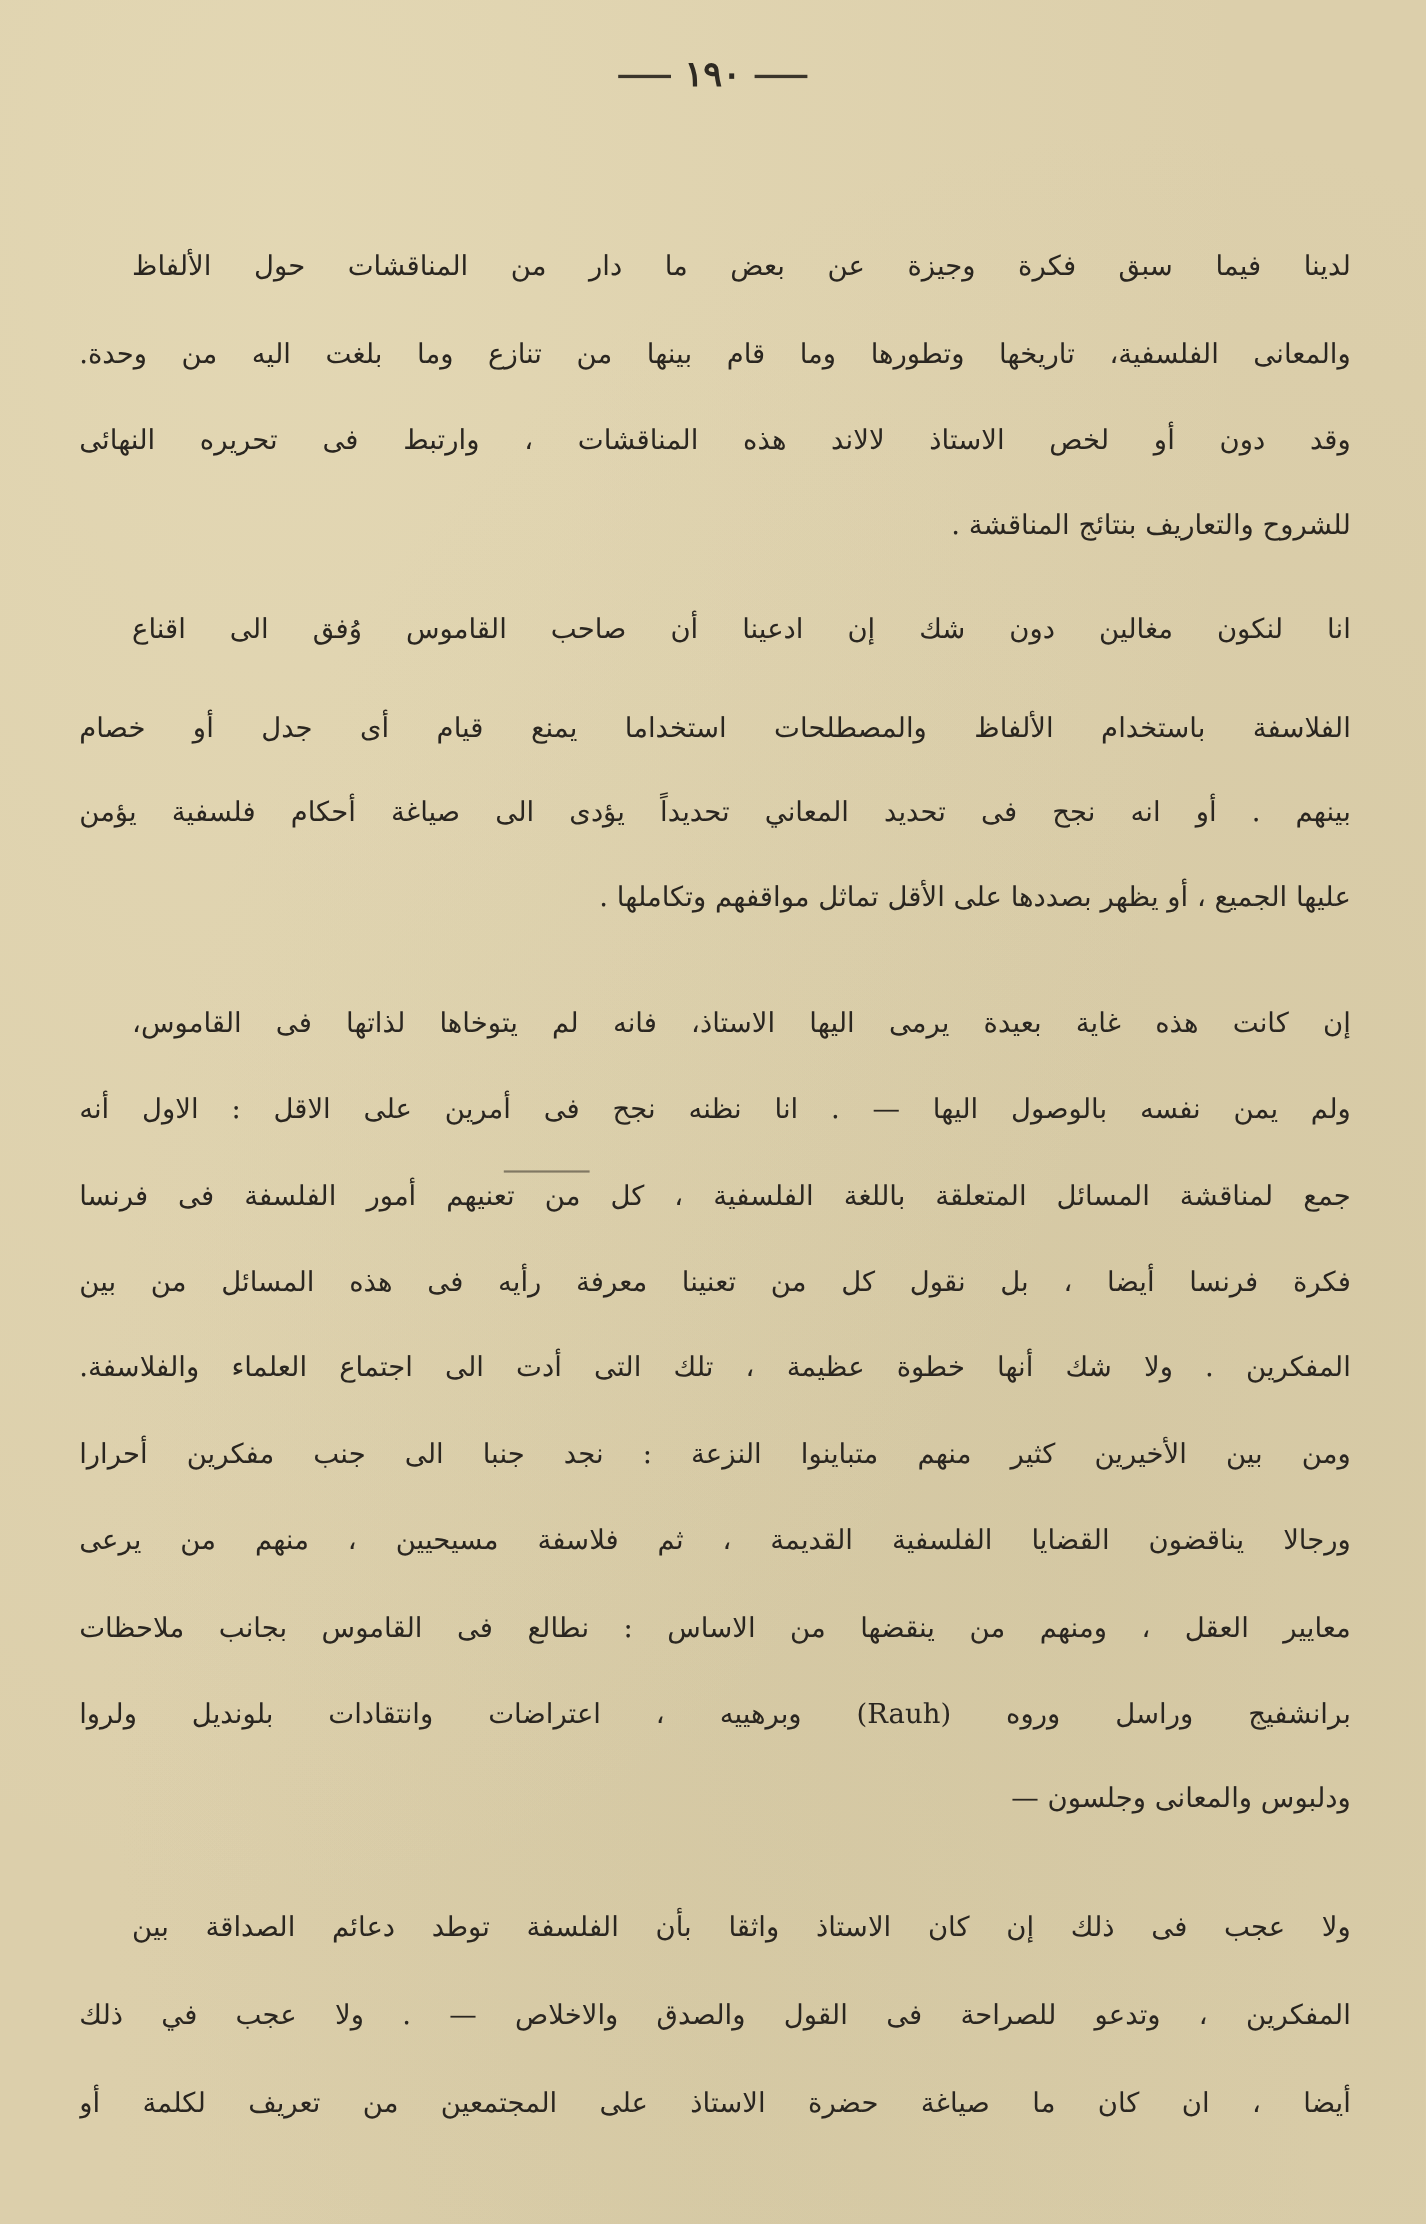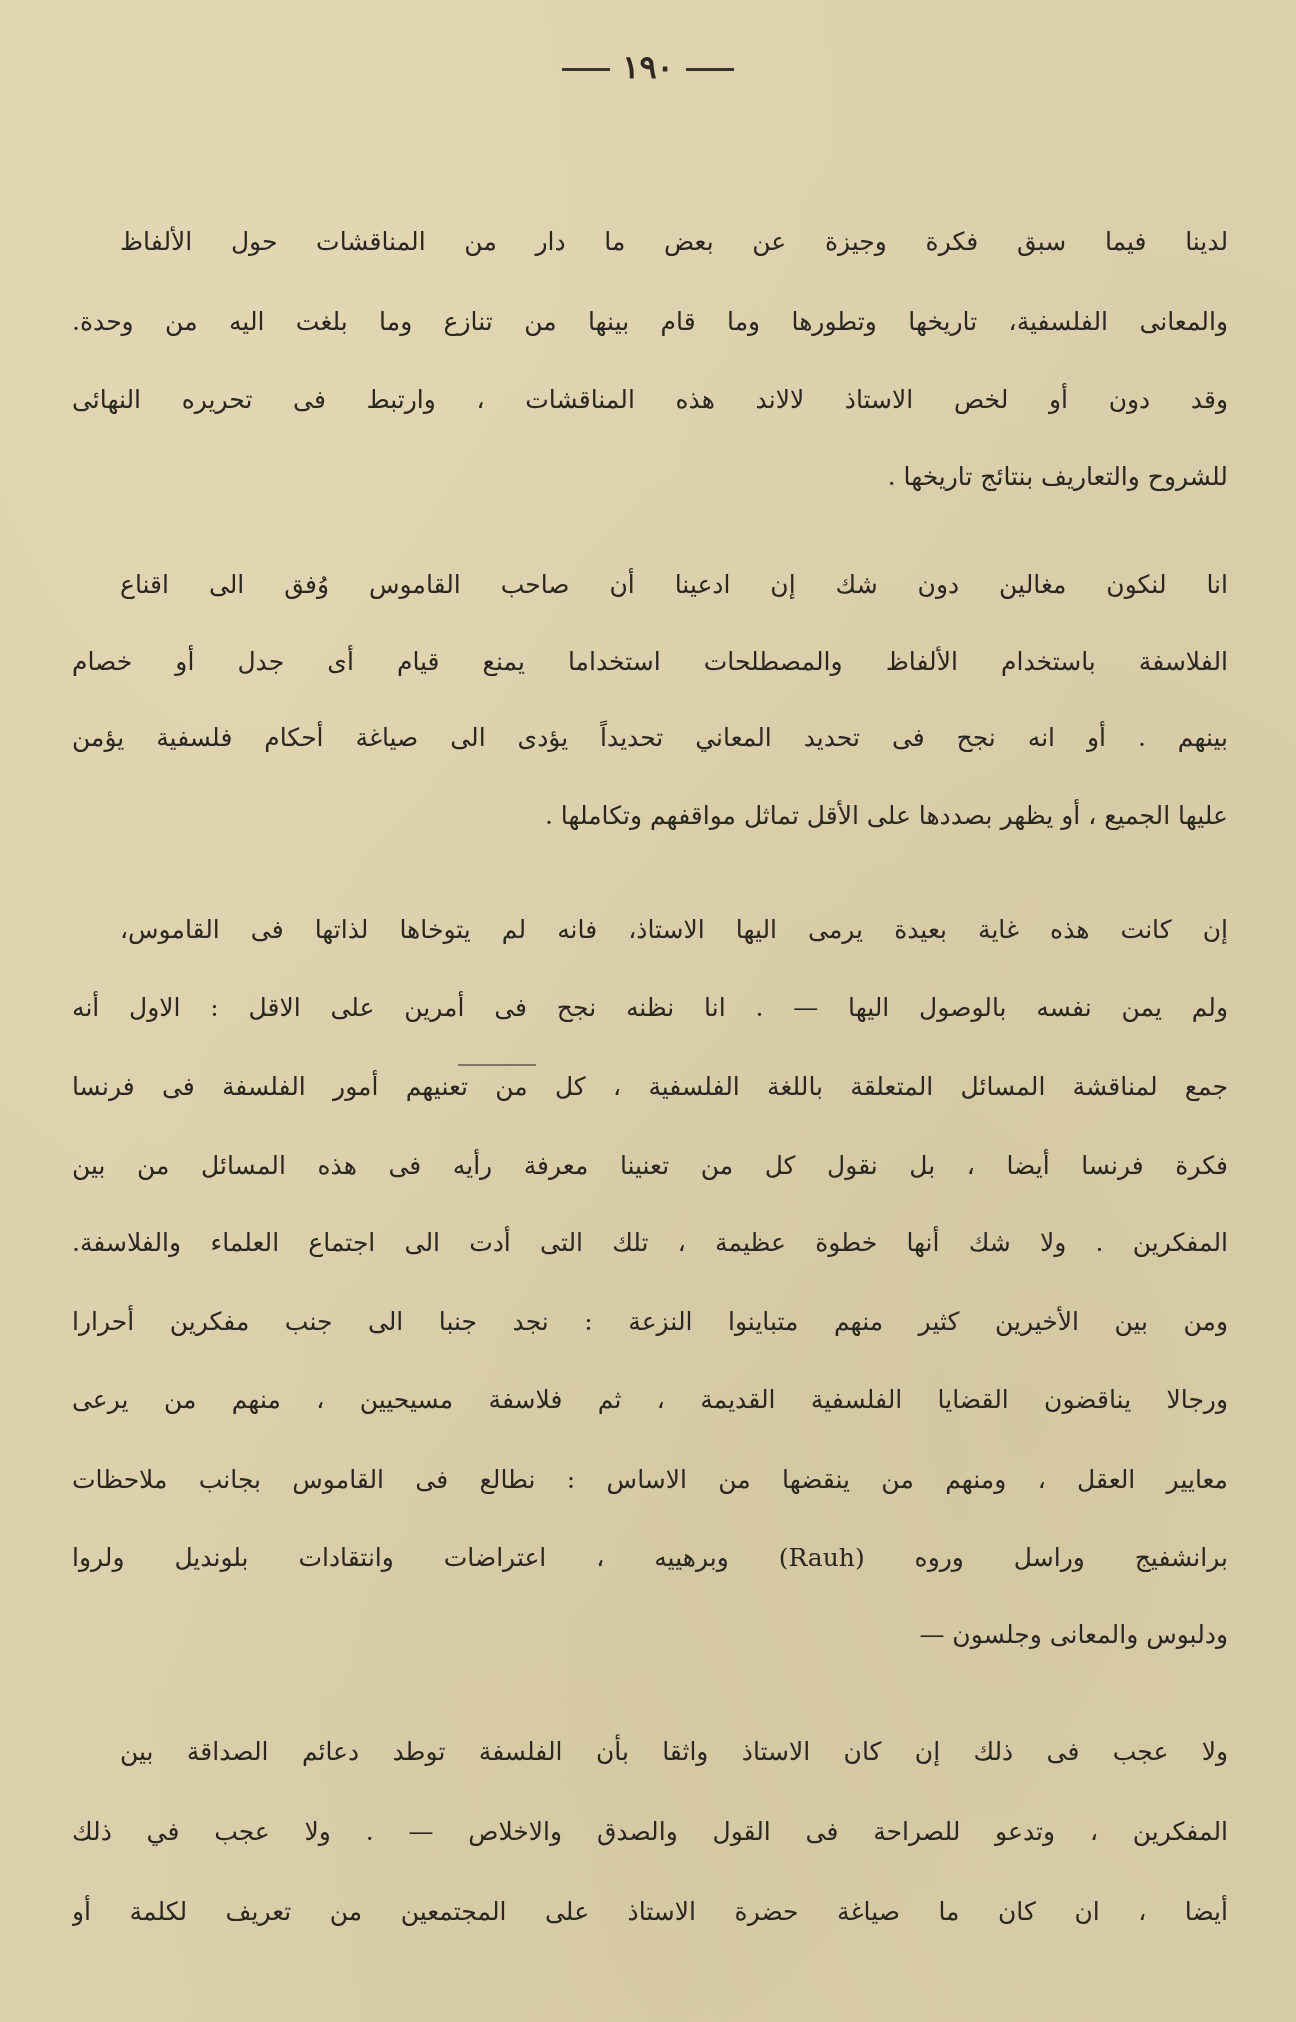--- a/index.html
+++ b/index.html
@@ -78,23 +78,23 @@
 
 <div class="page-number">
   <span class="dash"></span><span>١٩٠</span><span class="dash"></span>
 </div>
 
 <div class="text-block">
 
   <div class="line indent" style="top:212px">لدينا فيما سبق فكرة وجيزة عن بعض ما دار من المناقشات حول الألفاظ</div>
   <div class="line" style="top:292px">والمعانى الفلسفية، تاريخها وتطورها وما قام بينها من تنازع وما بلغت اليه من وحدة.</div>
   <div class="line" style="top:370px">وقد دون أو لخص الاستاذ لالاند هذه المناقشات ، وارتبط فى تحريره النهائى</div>
-  <div class="line last" style="top:447px">للشروح والتعاريف بنتائج تاريخها .</div>
+  <div class="line last" style="top:447px">للشروح والتعاريف بنتائج المناقشة .</div>
 
-  <div class="line indent" style="top:555px">انا لنكون مغالين دون شك إن ادعينا أن صاحب القاموس وُفق الى اقناع</div>
+  <div class="line indent" style="top:542px">انا لنكون مغالين دون شك إن ادعينا أن صاحب القاموس وُفق الى اقناع</div>
   <div class="line" style="top:632px">الفلاسفة باستخدام الألفاظ والمصطلحات استخداما يمنع قيام أى جدل أو خصام</div>
   <div class="line" style="top:708px">بينهم . أو انه نجح فى تحديد المعاني تحديداً يؤدى الى صياغة أحكام فلسفية يؤمن</div>
   <div class="line last" style="top:786px">عليها الجميع ، أو يظهر بصددها على الأقل تماثل مواقفهم وتكاملها .</div>
 
   <div class="line indent" style="top:900px">إن كانت هذه غاية بعيدة يرمى اليها الاستاذ، فانه لم يتوخاها لذاتها فى القاموس،</div>
   <div class="line" style="top:978px">ولم يمن نفسه بالوصول اليها — . انا نظنه نجح فى أمرين على الاقل : الاول أنه</div>
   <div class="line" style="top:1057px">جمع لمناقشة المسائل المتعلقة باللغة الفلسفية ، كل من تعنيهم أمور الفلسفة فى فرنسا</div>
   <div class="line" style="top:1136px">فكرة فرنسا أيضا ، بل نقول كل من تعنينا معرفة رأيه فى هذه المسائل من بين</div>
   <div class="line" style="top:1213px">المفكرين . ولا شك أنها خطوة عظيمة ، تلك التى أدت الى اجتماع العلماء والفلاسفة.</div>
   <div class="line" style="top:1292px">ومن بين الأخيرين كثير منهم متباينوا النزعة : نجد جنبا الى جنب مفكرين أحرارا</div>

